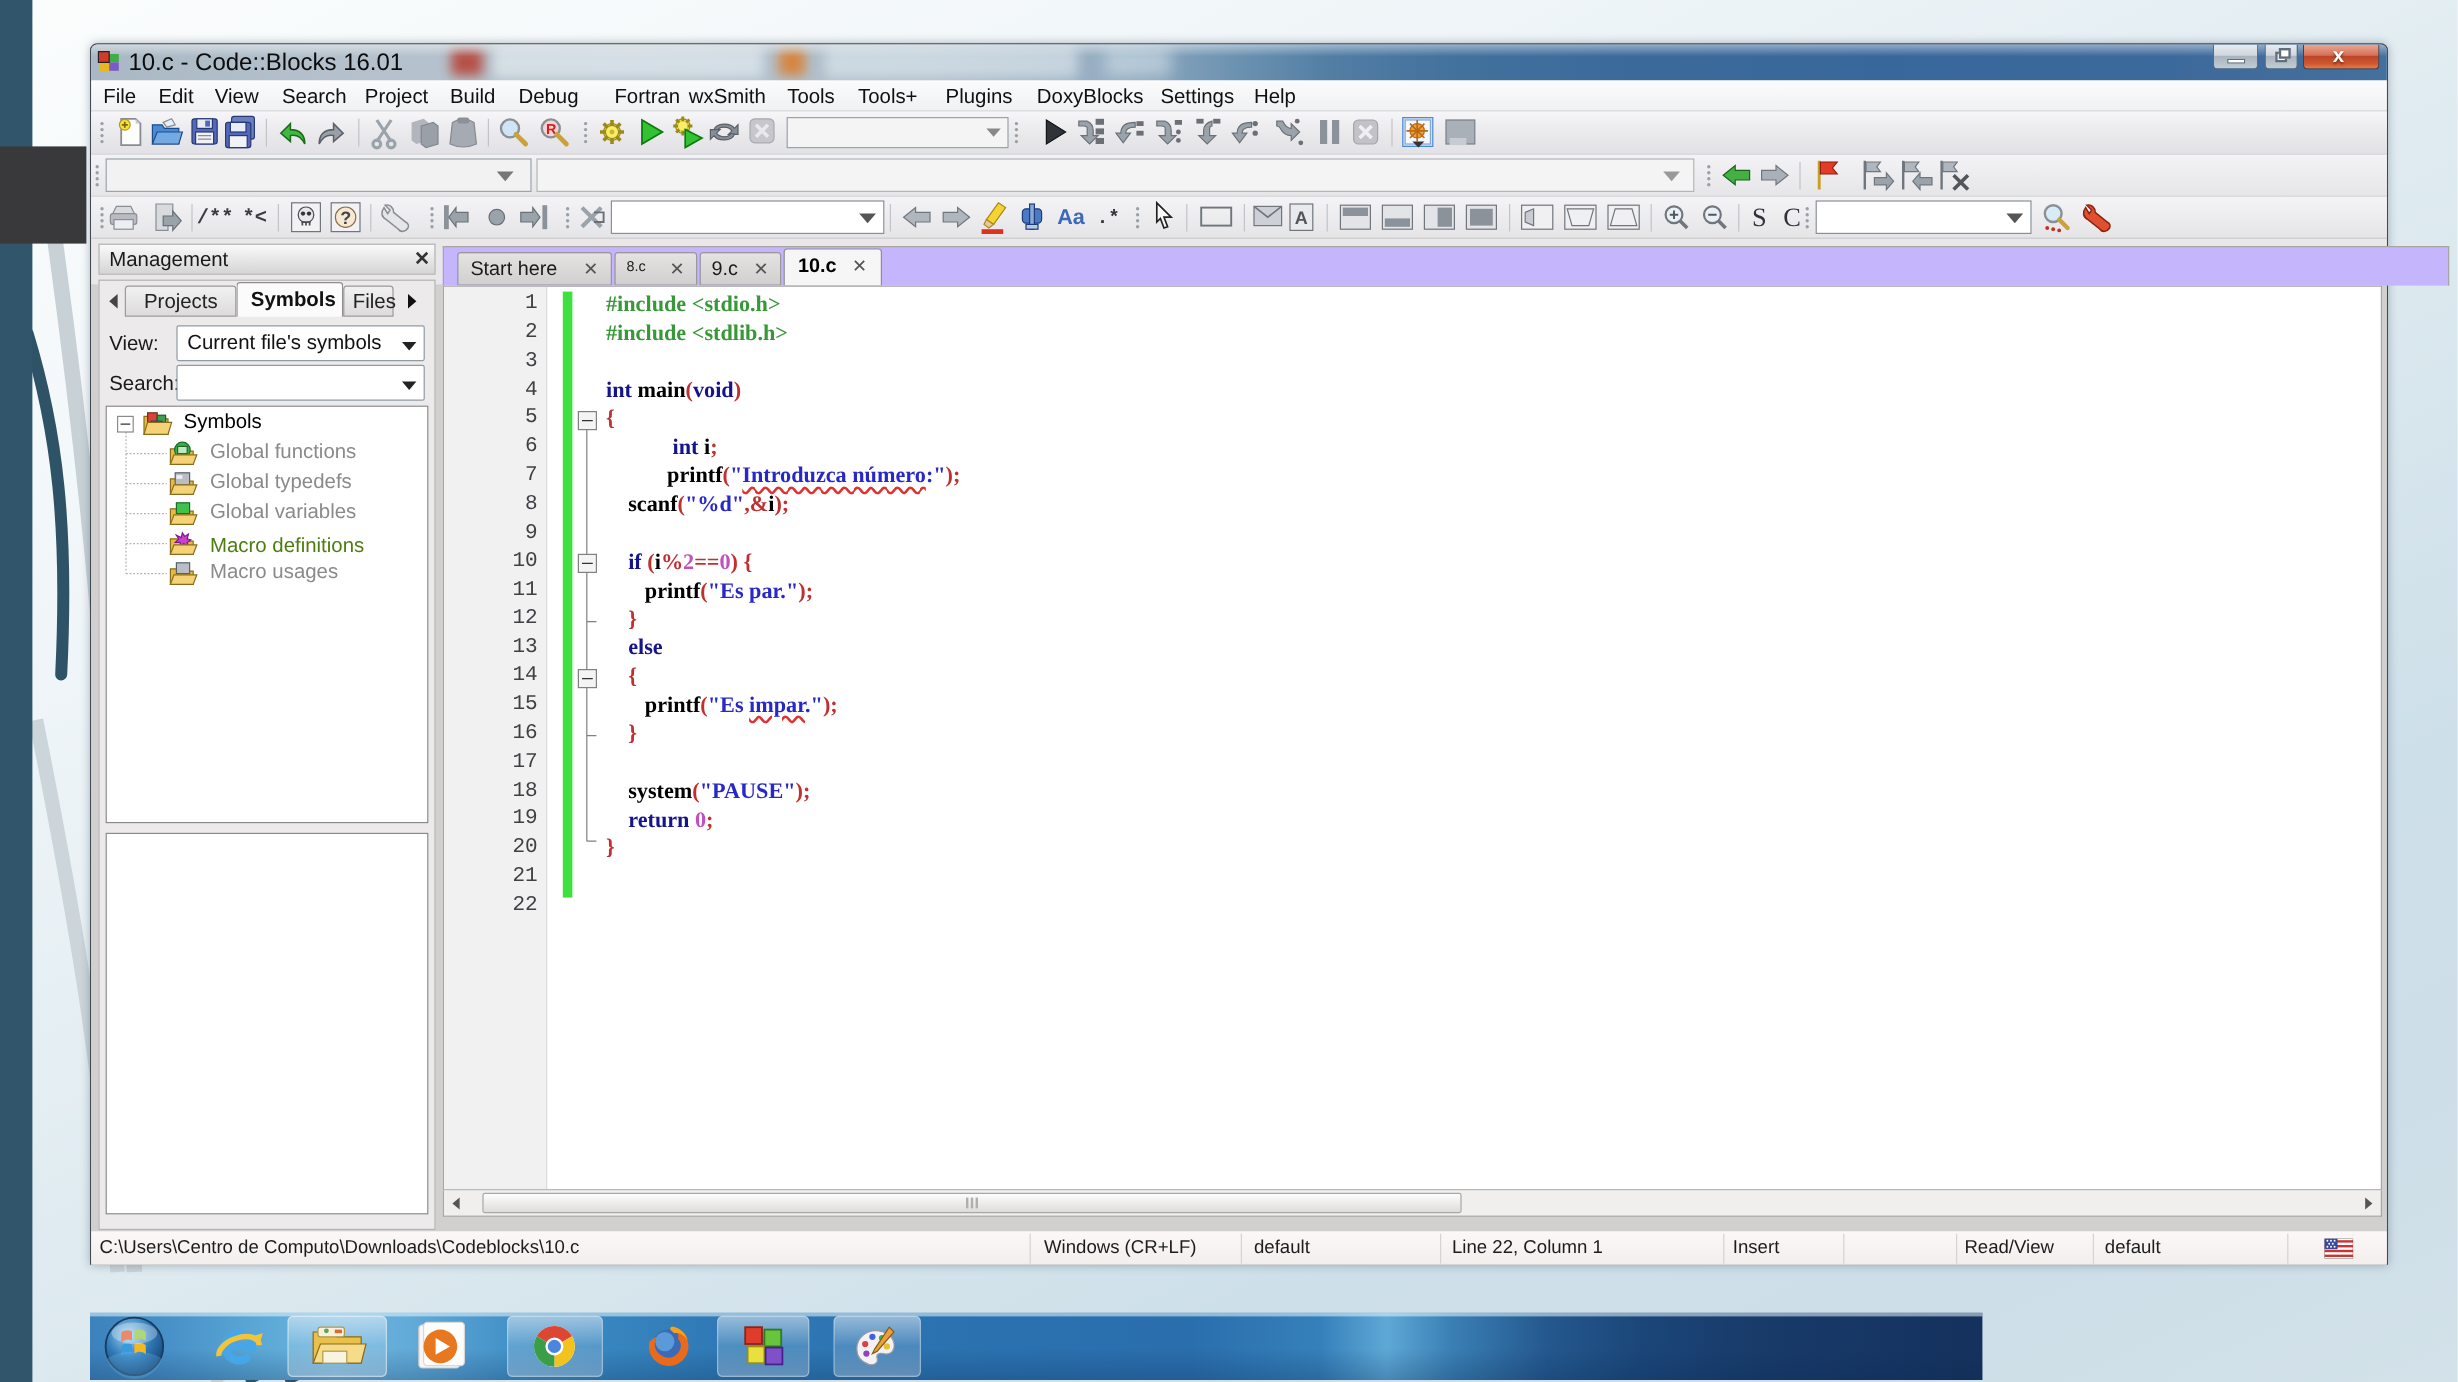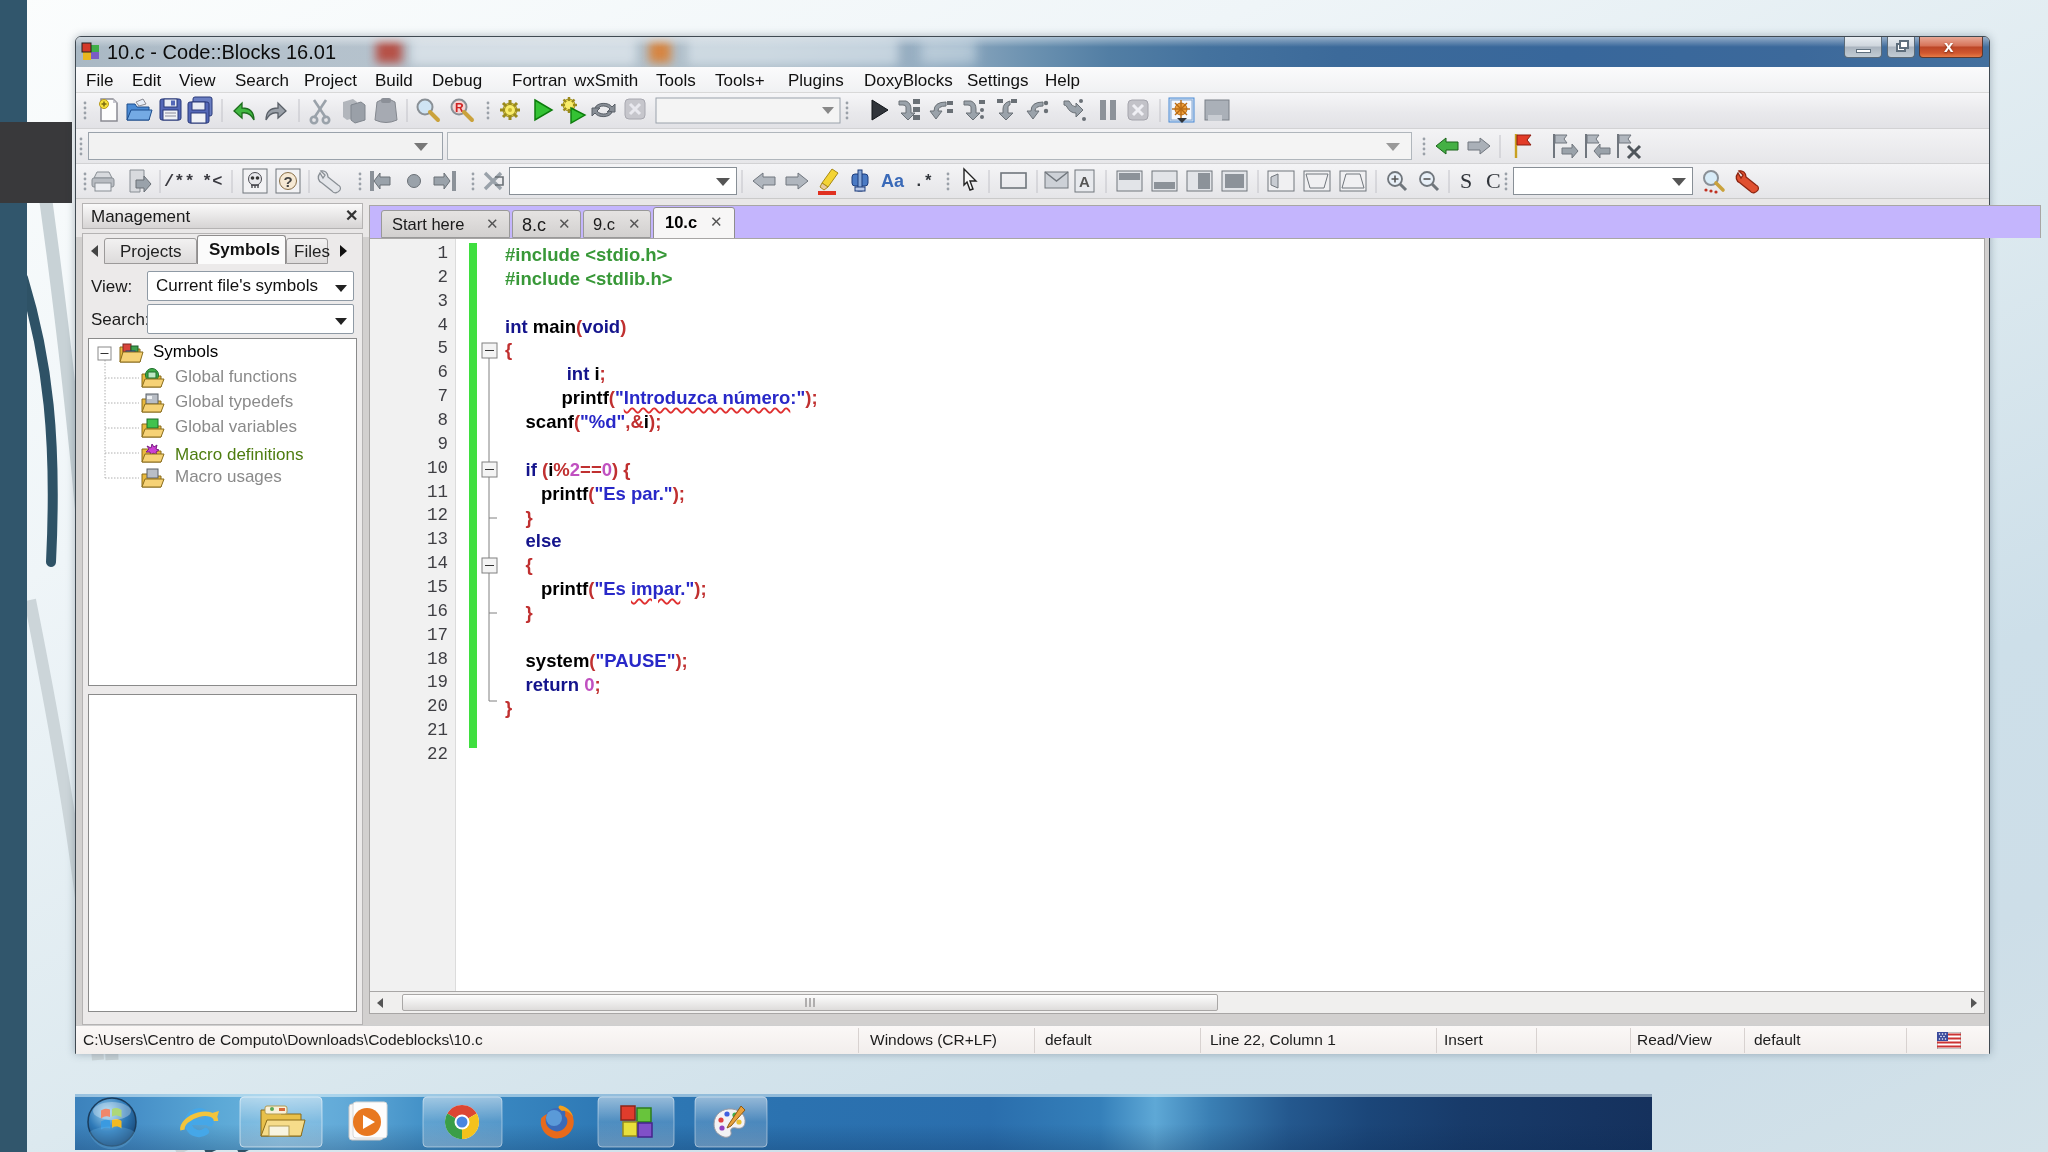--- a/index.html
+++ b/index.html
@@ -577,21 +577,21 @@
   </div>
 
   <div class="abs" id="editor" style="left:293px;top:168px;width:1616px;height:846px;">
 
     <div class="abs" style="left:0;top:0;width:1672px;height:33px;background:#c4b5fd;border:1px solid #a8a6a5;border-bottom:none;">
       <div class="abs" style="left:11px;top:4px;width:129px;height:28px;background:linear-gradient(180deg,#e5e3e2,#d2d0cf);border:1px solid #999;border-radius:3px 3px 0 0;">
         <span class="txt" style="left:10px;top:4px;font-size:16.5px;color:#1a1a1a;">Start here</span>
         <span class="txt" style="left:104px;top:4px;font-size:15px;color:#555;">✕</span>
         </div>
       <div class="abs" style="left:142px;top:4px;width:69px;height:28px;background:linear-gradient(180deg,#e5e3e2,#d2d0cf);border:1px solid #999;border-radius:3px 3px 0 0;">
-        <span class="txt" style="left:9px;top:4px;font-size:18px;color:#1a1a1a;">8.c</span>
+        <span class="txt" style="left:9px;top:4px;font-size:12px;color:#1a1a1a;">8.c</span>
         <span class="txt" style="left:45px;top:4px;font-size:15px;color:#555;">✕</span>
         </div>
       <div class="abs" style="left:213px;top:4px;width:68px;height:28px;background:linear-gradient(180deg,#e5e3e2,#d2d0cf);border:1px solid #999;border-radius:3px 3px 0 0;">
         <span class="txt" style="left:9px;top:4px;font-size:16.5px;color:#1a1a1a;">9.c</span>
         <span class="txt" style="left:44px;top:4px;font-size:15px;color:#555;">✕</span>
         </div>
       <div class="abs" style="left:283px;top:1px;width:82px;height:32px;background:#f7f6f6;border:1px solid #8f8d8d;border-radius:3px 3px 0 0;">
         <span class="txt" style="left:11px;top:5px;font-size:16.5px;font-weight:bold;color:#000;">10.c</span>
         <span class="txt" style="left:56px;top:5px;font-size:15px;color:#555;">✕</span>
         </div>
@@ -635,21 +635,21 @@
           <rect x="5" y="104" width="15" height="15"></rect>
           <rect x="5" y="223" width="15" height="15"></rect>
           <rect x="5" y="319" width="15" height="15"></rect>
         </g>
         <g stroke="#333">
           <line x1="8" y1="111.5" x2="17" y2="111.5"></line>
           <line x1="8" y1="230.5" x2="17" y2="230.5"></line>
           <line x1="8" y1="326.5" x2="17" y2="326.5"></line>
         </g>
       </svg>
-      <div class="abs" id="code" style="left:135px;top:0;width:1470px;height:777px;font-family:Liberation Sans, sans-serif;font-size:18.5px;font-weight:bold;color:#000;">
+      <div class="abs" id="code" style="left:135px;top:0;width:1470px;height:777px;font-family:Liberation Serif, serif;font-size:18.5px;font-weight:bold;color:#000;">
         <div class="txt" style="top:5px;"><span class="pre">#include &lt;stdio.h&gt;</span></div>
         <div class="txt" style="top:28.9px;"><span class="pre">#include &lt;stdlib.h&gt;</span></div>
         <div class="txt" style="top:76.6px;"><span class="kw">int</span> main<span class="op">(</span><span class="kw">void</span><span class="op">)</span></div>
         <div class="txt" style="top:100.4px;"><span class="op">{</span></div>
         <div class="txt" style="top:124.3px;">            <span class="kw">int</span> i<span class="op">;</span></div>
         <div class="txt" style="top:148.2px;">           printf<span class="op">(</span><span class="str">"<span class="wavy">Introduzca número</span>:"</span><span class="op">)</span><span class="op">;</span></div>
         <div class="txt" style="top:172px;">    scanf<span class="op">(</span><span class="str">"%d"</span><span class="op">,&amp;</span>i<span class="op">)</span><span class="op">;</span></div>
         <div class="txt" style="top:219.7px;">    <span class="kw">if</span> <span class="op">(</span>i<span class="op">%</span><span class="num">2</span><span class="op">==</span><span class="num">0</span><span class="op">)</span> <span class="op">{</span></div>
         <div class="txt" style="top:243.6px;">       printf<span class="op">(</span><span class="str">"Es par."</span><span class="op">)</span><span class="op">;</span></div>
         <div class="txt" style="top:267.5px;">    <span class="op">}</span></div>

